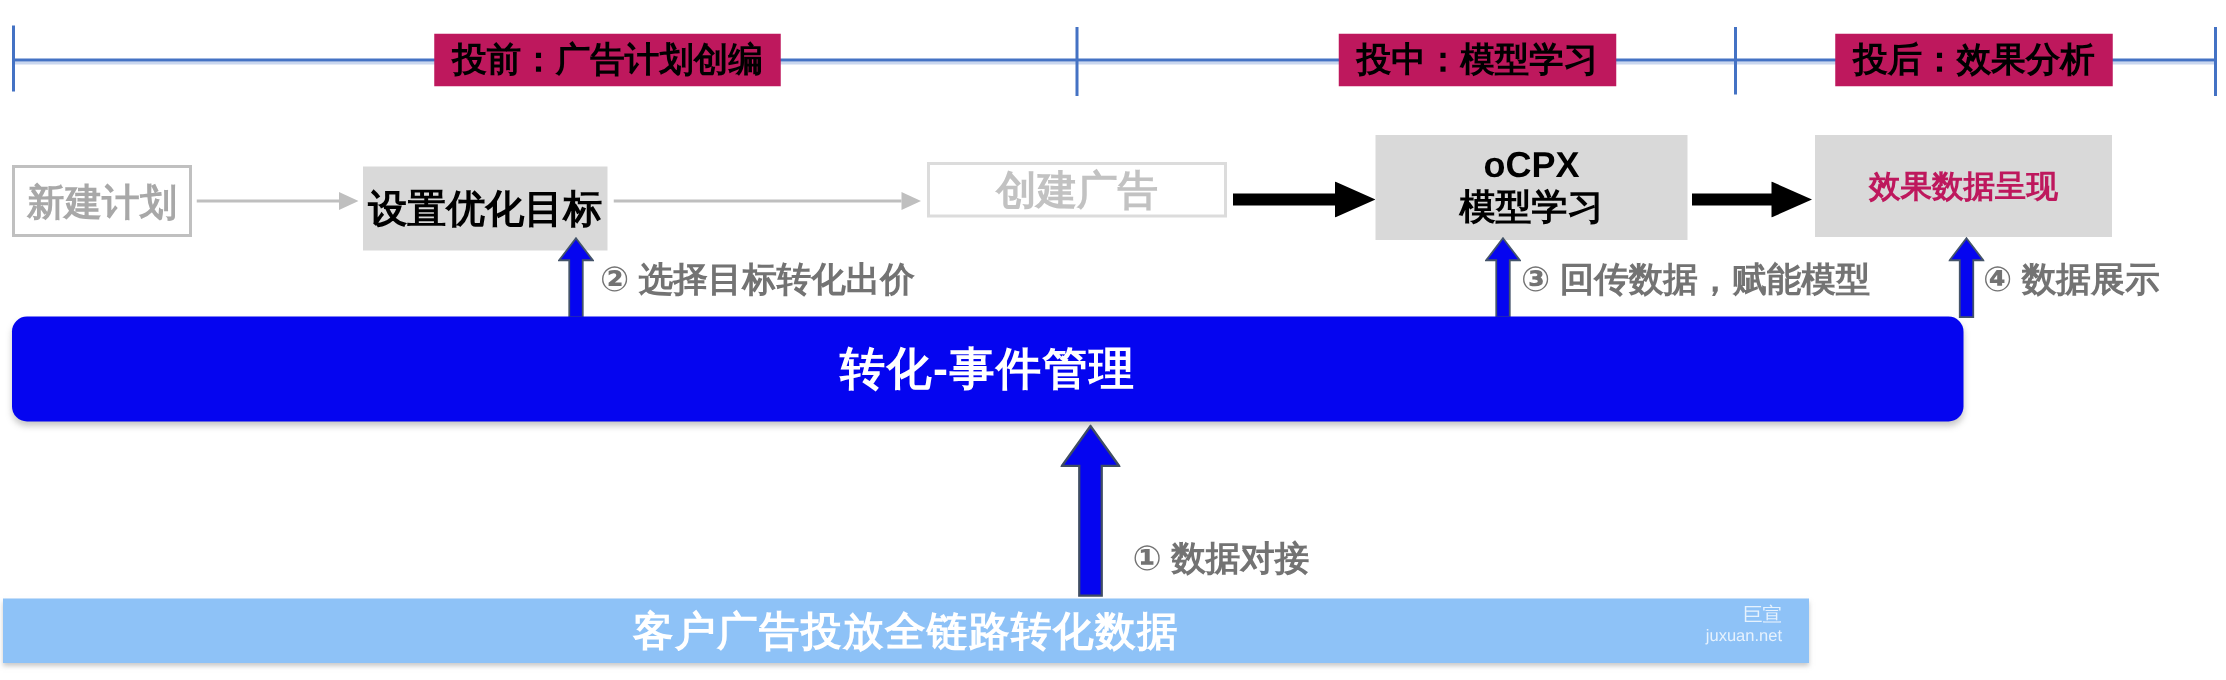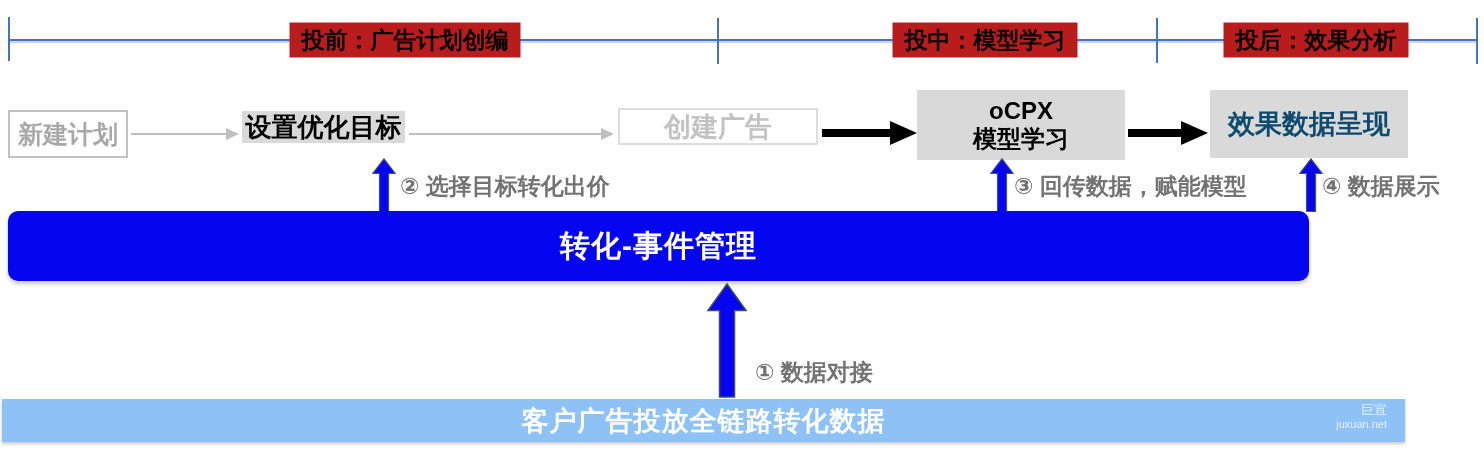--- a/index.html
+++ b/index.html
@@ -6,49 +6,49 @@
   body{font-family:"Liberation Sans","DejaVu Sans",sans-serif;}
   .canvas{position:relative;width:1484px;height:453px;background:#ffffff;overflow:hidden;}
 
   
   .axis-line{position:absolute;left:8px;top:39px;width:1470px;height:2px;background:#4472C4;box-shadow:0 2px 0 #C9D6EE;}
   .axis-tick{position:absolute;width:2px;background:#4472C4;}
   .tick1{left:8px;top:17px;height:44px;}
   .tick2{left:717px;top:18px;height:46px;}
   .tick3{left:1156px;top:18px;height:45px;}
   .tick4{left:1476px;top:18px;height:46px;}
-  .phase-label{position:absolute;top:40px;transform:translate(-50%,-50%);background:#b91c1c;
+  .phase-label{position:absolute;top:40px;transform:translate(-50%,-50%);background:#be185d;
     padding:2px 12px;font-size:23px;font-weight:bold;color:#000;white-space:nowrap;z-index:2;}
   .pl1{left:405px;} .pl2{left:985px;} .pl3{left:1316px;}
 
   
   .fbox{position:absolute;display:flex;align-items:center;justify-content:center;
     font-weight:bold;white-space:nowrap;box-sizing:border-box;text-align:center;}
   .box-new-plan{left:8px;top:110px;width:120px;height:48px;background:#fff;border:2px solid #C0C0C0;color:#A8A8A8;font-size:25px;}
-  .box-set-goal{left:242px;top:111px;width:163px;height:32px;background:#D9D9D9;color:#000;font-size:26px;}
+  .box-set-goal{left:242px;top:111px;width:163px;height:56px;background:#D9D9D9;color:#000;font-size:26px;}
   .box-create-ad{left:618px;top:108px;width:200px;height:37px;background:#fff;border:2px solid #DCDCDC;color:#C2C2C2;font-size:27px;}
   .box-ocpx{left:917px;top:90px;width:208px;height:70px;background:#D9D9D9;color:#000;font-size:24px;flex-direction:column;line-height:1.15;}
-  .box-result{left:1210px;top:90px;width:198px;height:68px;background:#D9D9D9;color:#0c4a6e;font-size:27px;}
+  .box-result{left:1210px;top:90px;width:198px;height:68px;background:#D9D9D9;color:#be185d;font-size:21px;}
 
   .arrow{position:absolute;}
 
   
   .banner{position:absolute;left:8px;top:211px;width:1301px;height:70px;background:#0505F0;border-radius:10px;
     display:flex;align-items:center;justify-content:center;box-shadow:0 3px 4px rgba(130,130,130,.45);}
   .banner-text{color:#fff;font-size:30px;font-weight:bold;letter-spacing:1px;}
 
   
   .anno{position:absolute;color:#737373;font-size:23px;font-weight:bold;white-space:nowrap;}
   .anno2{left:400px;top:171px;}
   .anno3{left:1014px;top:171px;}
   .anno4{left:1322px;top:171px;}
   .anno1{left:755px;top:357px;}
 
   
-  .bottom-bar{position:absolute;left:2px;top:399px;width:1403px;height:43px;background:#8EC2F7;
+  .bottom-bar{position:absolute;left:2px;top:399px;width:1204px;height:43px;background:#8EC2F7;
     display:flex;align-items:center;justify-content:center;box-shadow:0 2px 3px rgba(150,150,150,.5);}
   .bottom-text{color:#fff;font-size:27px;font-weight:bold;letter-spacing:1px;}
   .watermark{position:absolute;right:18px;top:4px;text-align:right;color:rgba(255,255,255,.78);line-height:1.15;}
   .wm1{font-size:13px;} .wm2{font-size:11px;}
 </style>
 </head>
 <body>
 
 <div class="canvas">
 

